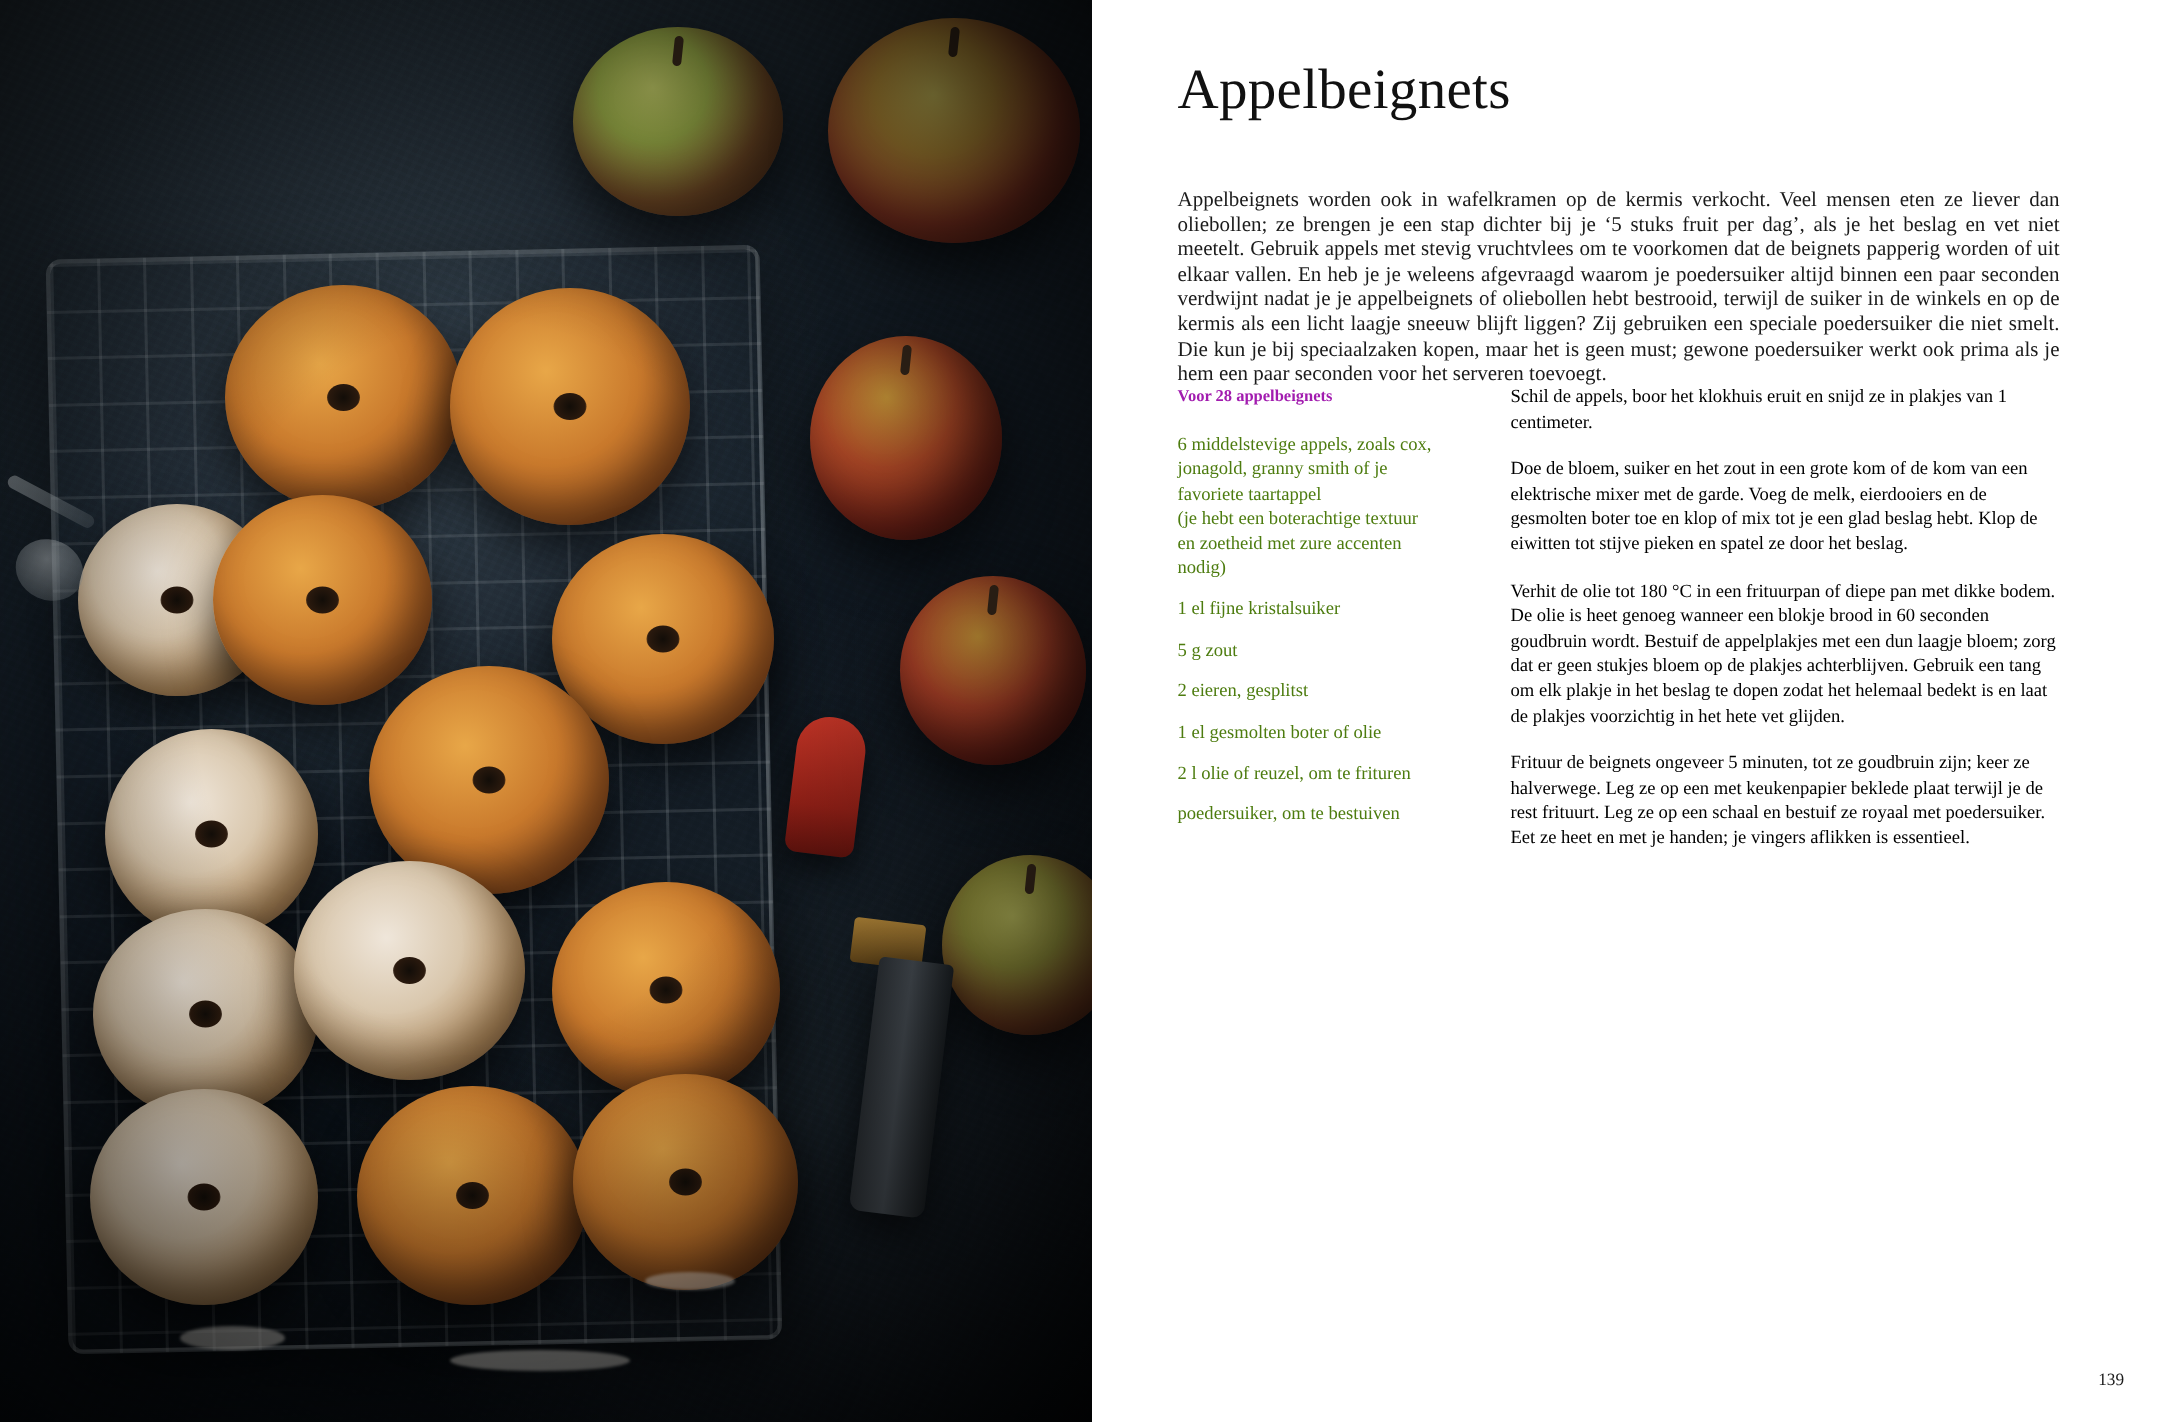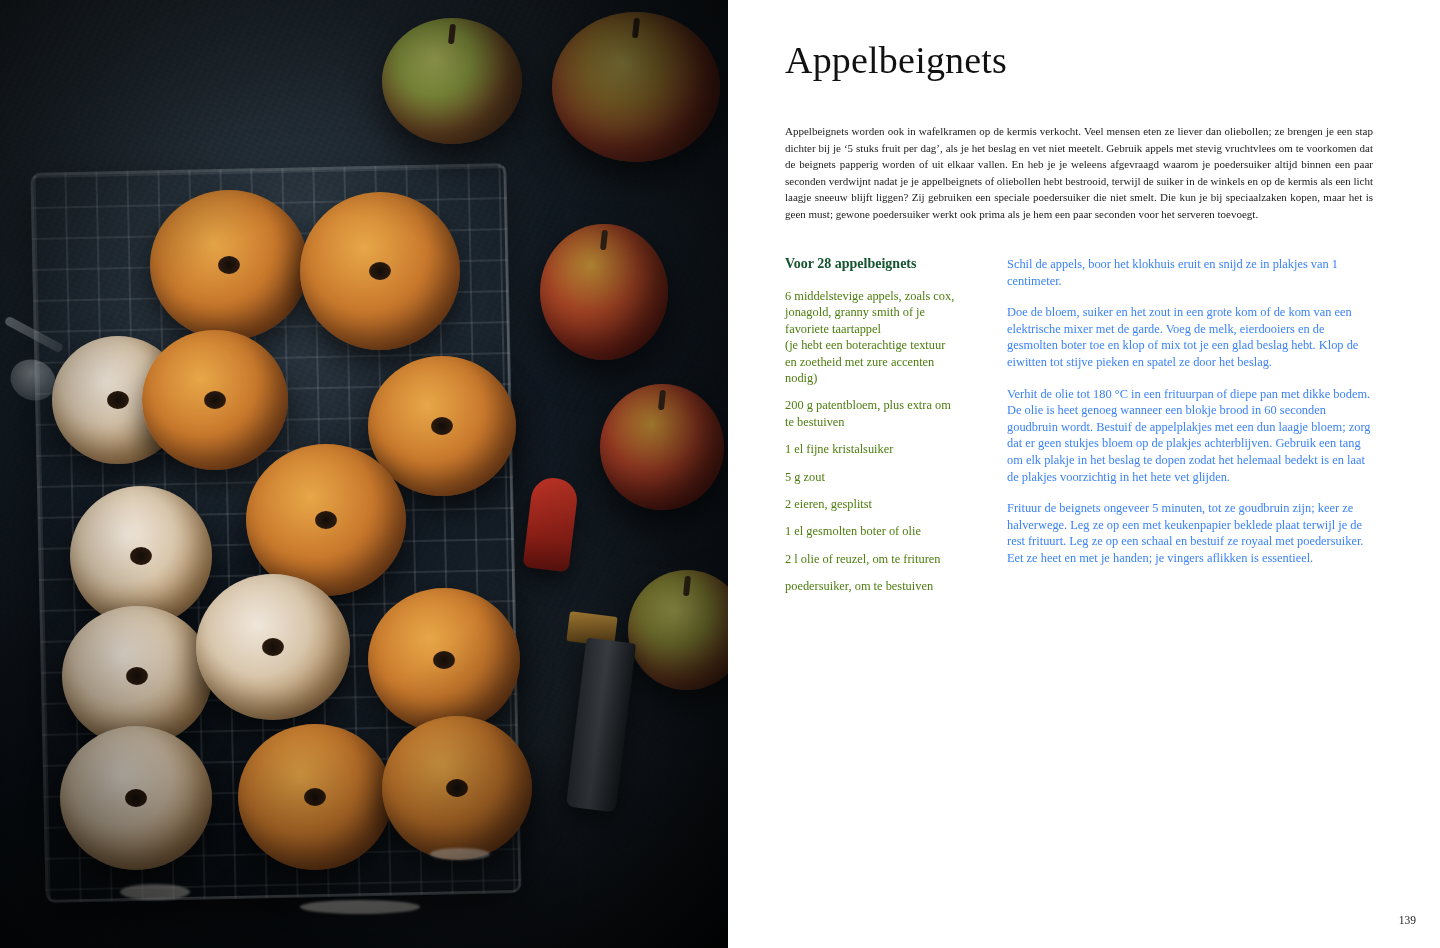--- a/index.html
+++ b/index.html
@@ -174,61 +174,61 @@
     font-weight: normal;
     letter-spacing: .2px;
     color: #111;
     margin: 0;
   }
   .intro {
     position: absolute;
     left: 57px;
     top: 112px;
     width: 588px;
-    font-size: 11px;
+    font-size: 14px;
     line-height: 16.6px;
     text-align: justify;
     color: #1b1b1b;
   }
   .columns {
     position: absolute;
     left: 57px;
     top: 256px;
     width: 588px;
     display: flex;
     gap: 30px;
   }
   .col-left  { width: 192px; }
   .col-right { width: 366px; }
   .subhead {
-    font-size: 14px;
+    font-size: 11px;
     font-weight: bold;
     line-height: 16px;
     margin: 0 0 16px 0;
-    color: #14532d;
+    color: #a21caf;
   }
   .ing-list {
     list-style: none;
     margin: 0;
     padding: 0;
   }
   .ing-list li {
     font-size: 12.4px;
     line-height: 16.4px;
     margin-bottom: 11px;
     padding-left: 0;
     color: #4d7c0f;
     white-space: pre-line;
   }
   .step {
     font-size: 12.4px;
     line-height: 16.6px;
     margin: 0 0 15px 0;
     text-align: left;
-    color: #3b82f6;
+    color: #000000;
   }
   .page-number {
     position: absolute;
     right: 24px;
     bottom: 22px;
     font-size: 11.5px;
     color: #1b1b1b;
   }
 </style>
 </head>
@@ -324,22 +324,20 @@
 
       <div class="col-left">
         <p class="subhead">Voor 28 appelbeignets</p>
         <ul class="ing-list">
           <li>6 middelstevige appels, zoals cox,
     jonagold, granny smith of je
     favoriete taartappel
     (je hebt een boterachtige textuur
     en zoetheid met zure accenten
     nodig)</li>
-          <li>200 g patentbloem, plus extra om
-    te bestuiven</li>
           <li>1 el fijne kristalsuiker</li>
           <li>5 g zout</li>
           <li>2 eieren, gesplitst</li>
           <li>1 el gesmolten boter of olie</li>
           <li>2 l olie of reuzel, om te frituren</li>
           <li>poedersuiker, om te bestuiven</li>
         </ul>
       </div>
 
       <div class="col-right">

